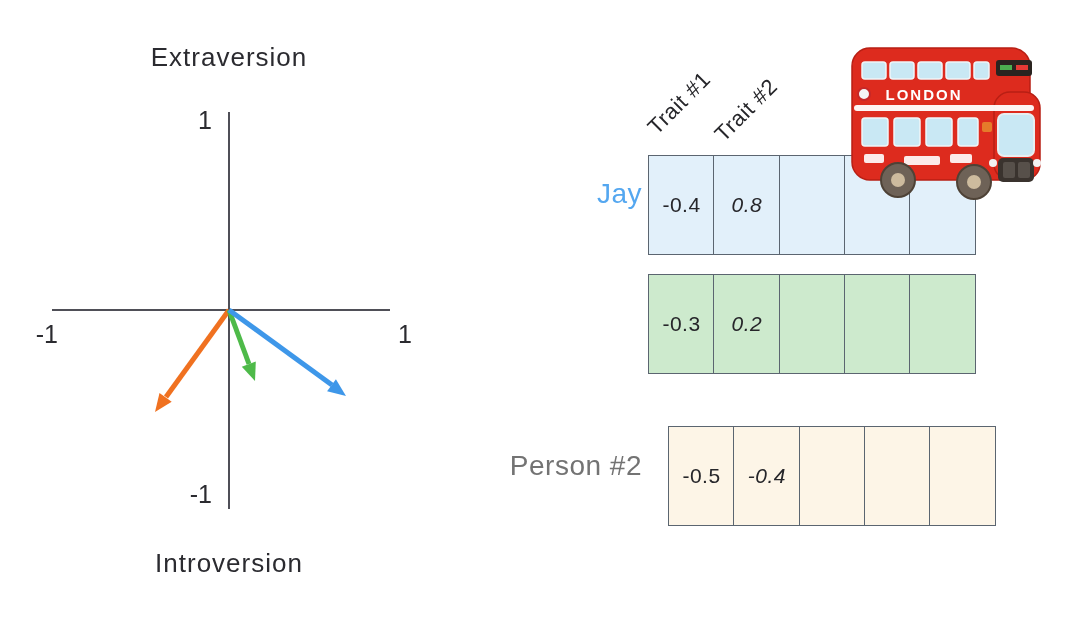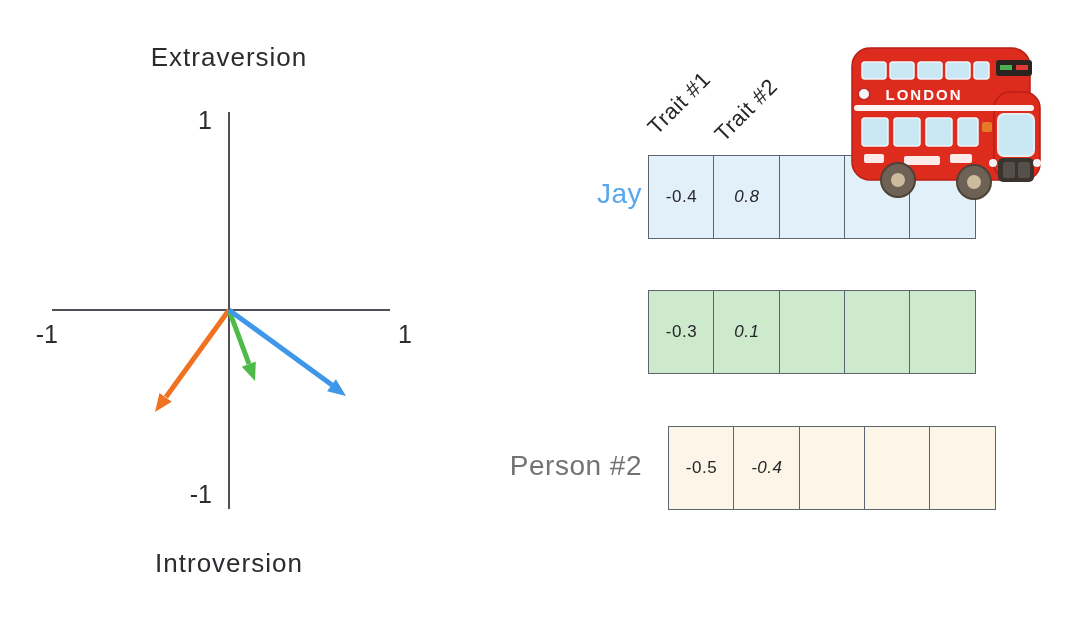--- a/index.html
+++ b/index.html
@@ -14,29 +14,29 @@
   .axis-title.top{left:109px;top:42px;}
   .axis-title.bottom{left:109px;top:548px;}
   .tick{position:absolute;font-size:25px;color:#2b2b30;}
   .tick.ytop{left:180px;top:106px;width:32px;text-align:right;}
   .tick.ybottom{left:178px;top:480px;width:34px;text-align:right;}
   .tick.xleft{left:22px;top:320px;width:36px;text-align:right;}
   .tick.xright{left:398px;top:320px;width:30px;text-align:left;}
 
   
   .trow{position:absolute;left:648px;display:flex;}
-  .cell{width:67px;height:84px;box-sizing:border-box;border:1.7px solid #5b6570;
+  .cell{width:67px;height:100px;box-sizing:border-box;border:1.7px solid #5b6570;
         display:flex;align-items:center;justify-content:center;
-        font-size:17px;color:#26262a;letter-spacing:.5px;}
+        font-size:21px;color:#26262a;letter-spacing:.5px;}
   .cell + .cell{margin-left:-1.7px;font-style:italic;}
   .row-jay .cell{background:#e2f0fa;}
   .row-p1  .cell{background:#cdeacd;}
   .row-p2  .cell{background:#fdf5e7;}
   .row-jay{top:155px;}
-  .row-p1{top:290px;border-radius:29px;}
+  .row-p1{top:274px;border-radius:29px;}
   .row-p2{top:426px;padding-left:20px;}
 
   .row-label{position:absolute;right:438px;font-size:28px;text-align:right;
              white-space:nowrap;letter-spacing:.5px;}
   .label-jay{top:178px;color:#54a7f0;}
   .label-p1{top:316px;color:#5ec35a;}
   .label-p2{top:450px;color:#737373;}
 
   .col-header{position:absolute;font-size:22px;color:#26262a;white-space:nowrap;
               transform:translateY(-100%) rotate(-45deg);
@@ -87,21 +87,21 @@
   <div class="trow row-jay">
     <div class="cell">-0.4</div>
     <div class="cell">0.8</div>
     <div class="cell"></div>
     <div class="cell"></div>
     <div class="cell"></div>
   </div>
 
   <div class="trow row-p1">
     <div class="cell">-0.3</div>
-    <div class="cell">0.1</div>
+    <div class="cell">0.2</div>
     <div class="cell"></div>
     <div class="cell"></div>
     <div class="cell"></div>
   </div>
 
   <div class="trow row-p2">
     <div class="cell">-0.5</div>
     <div class="cell">-0.4</div>
     <div class="cell"></div>
     <div class="cell"></div>

